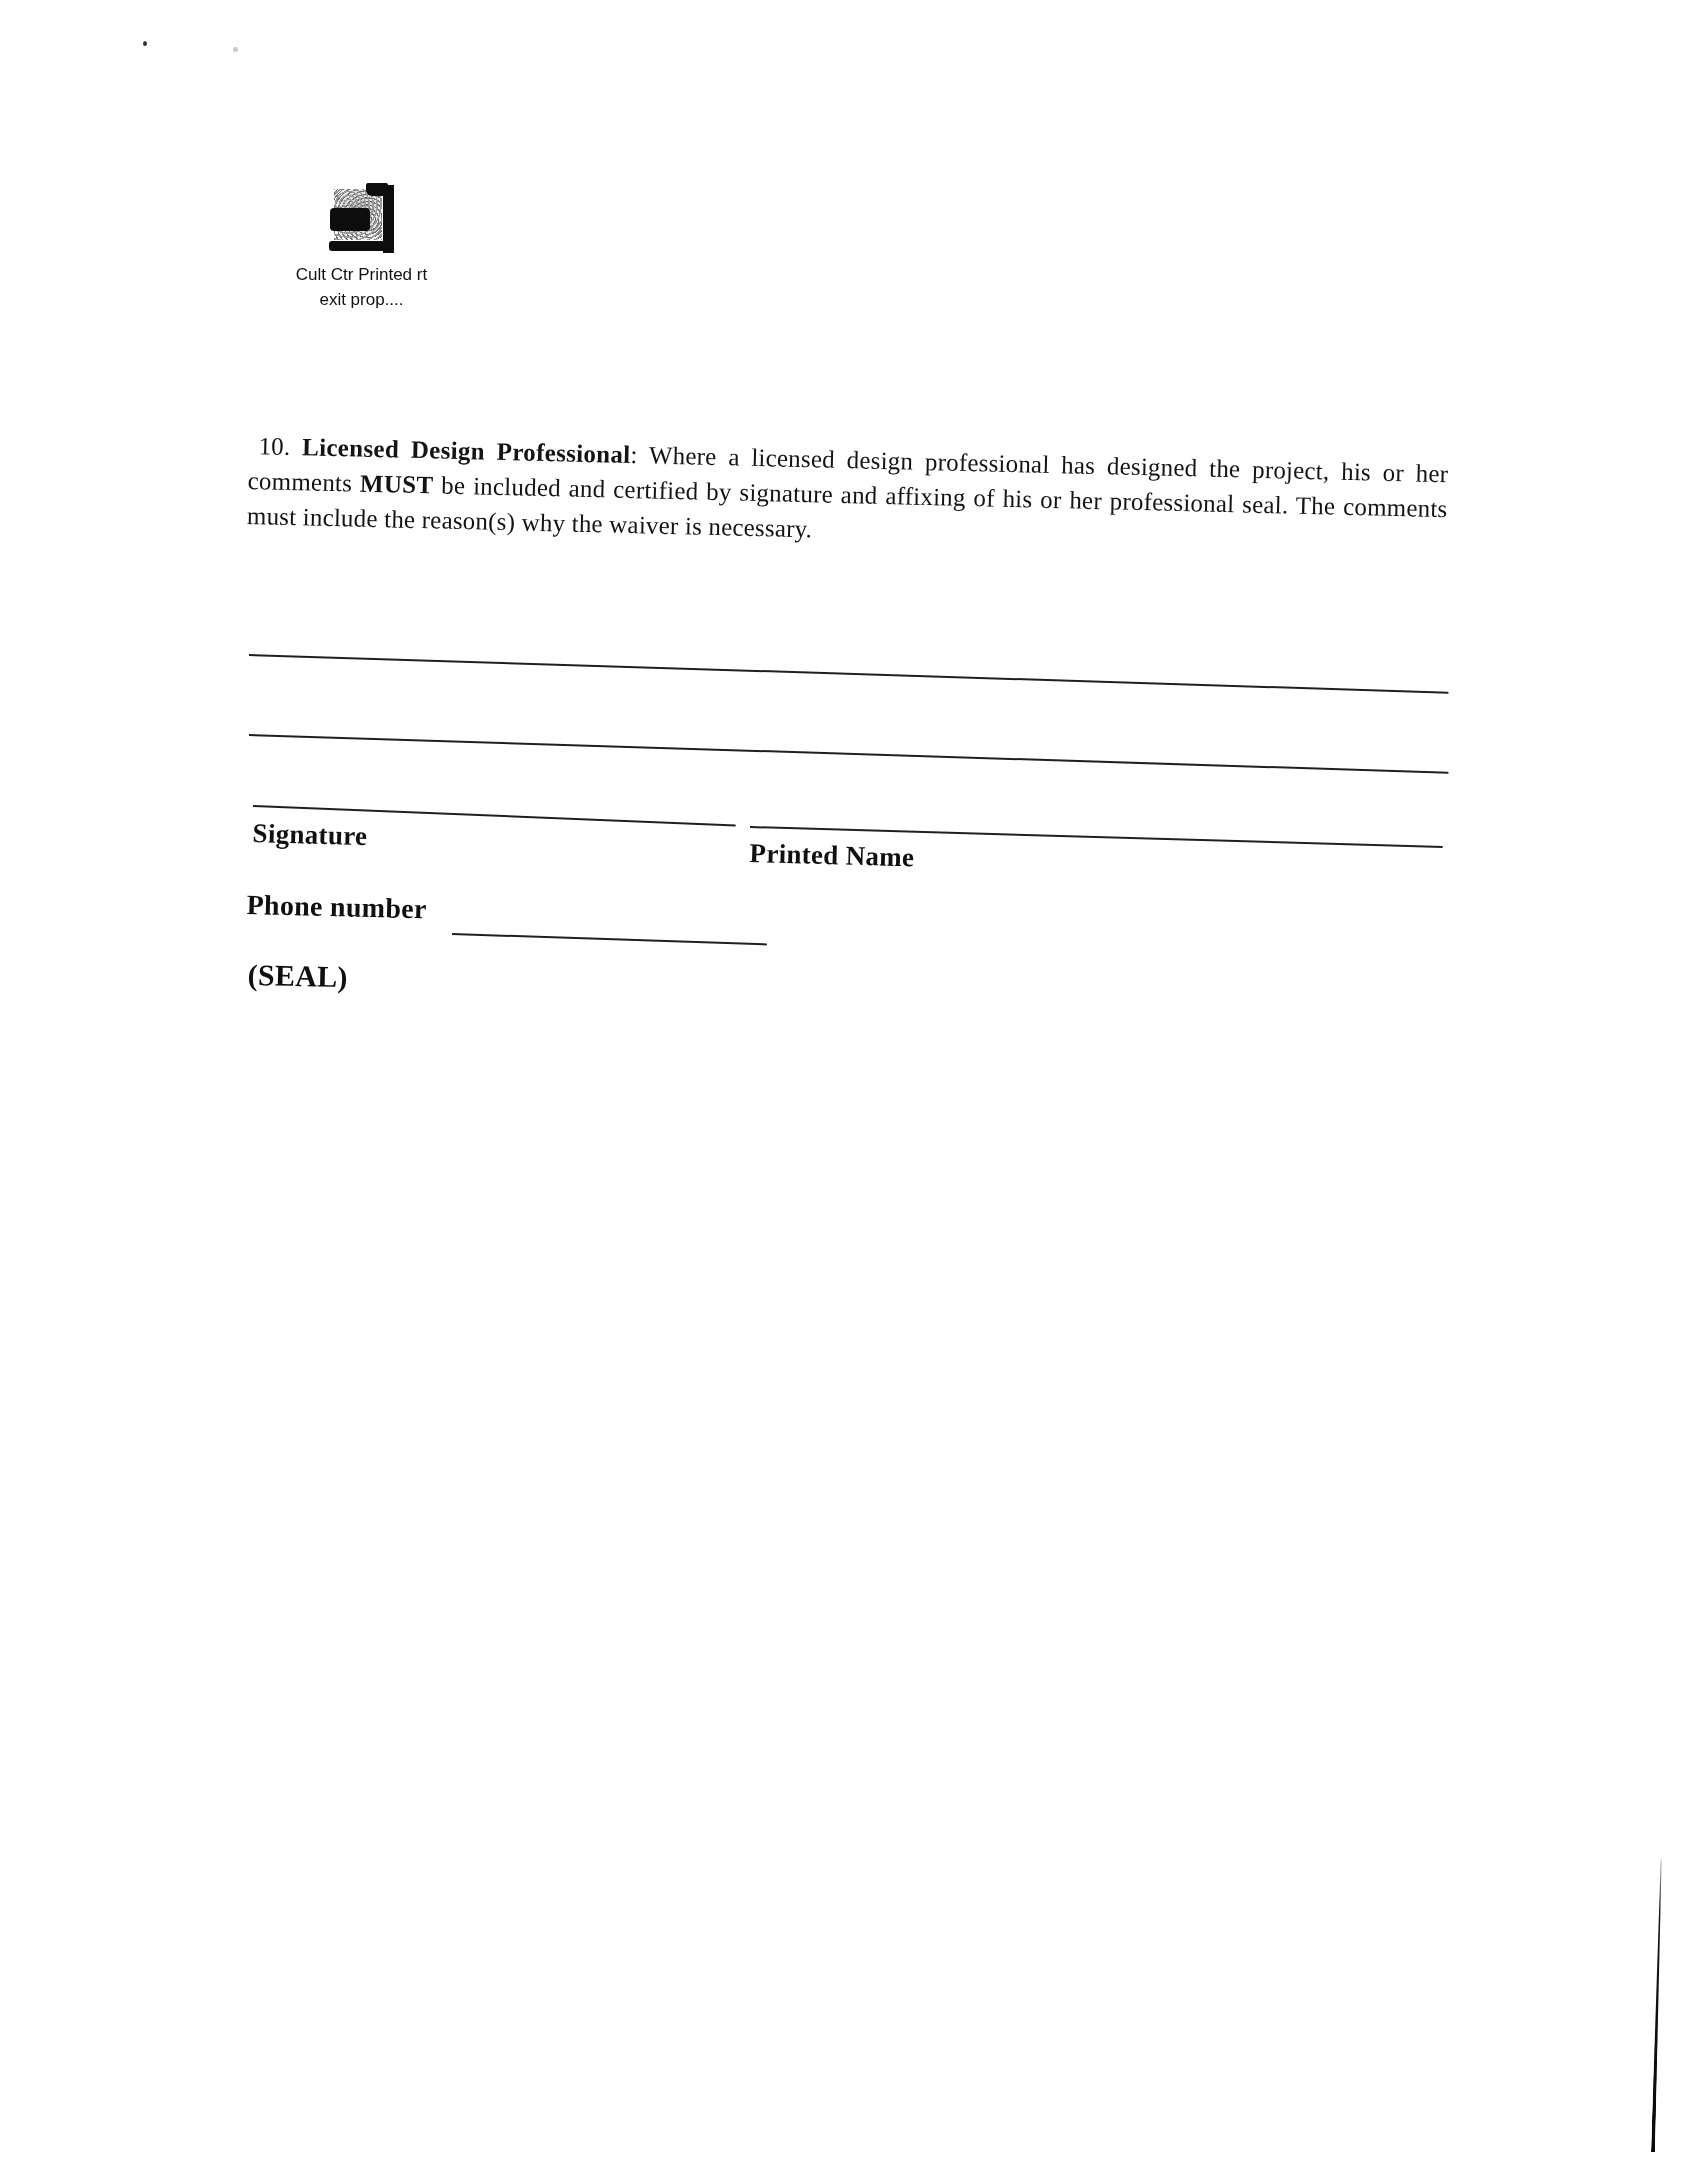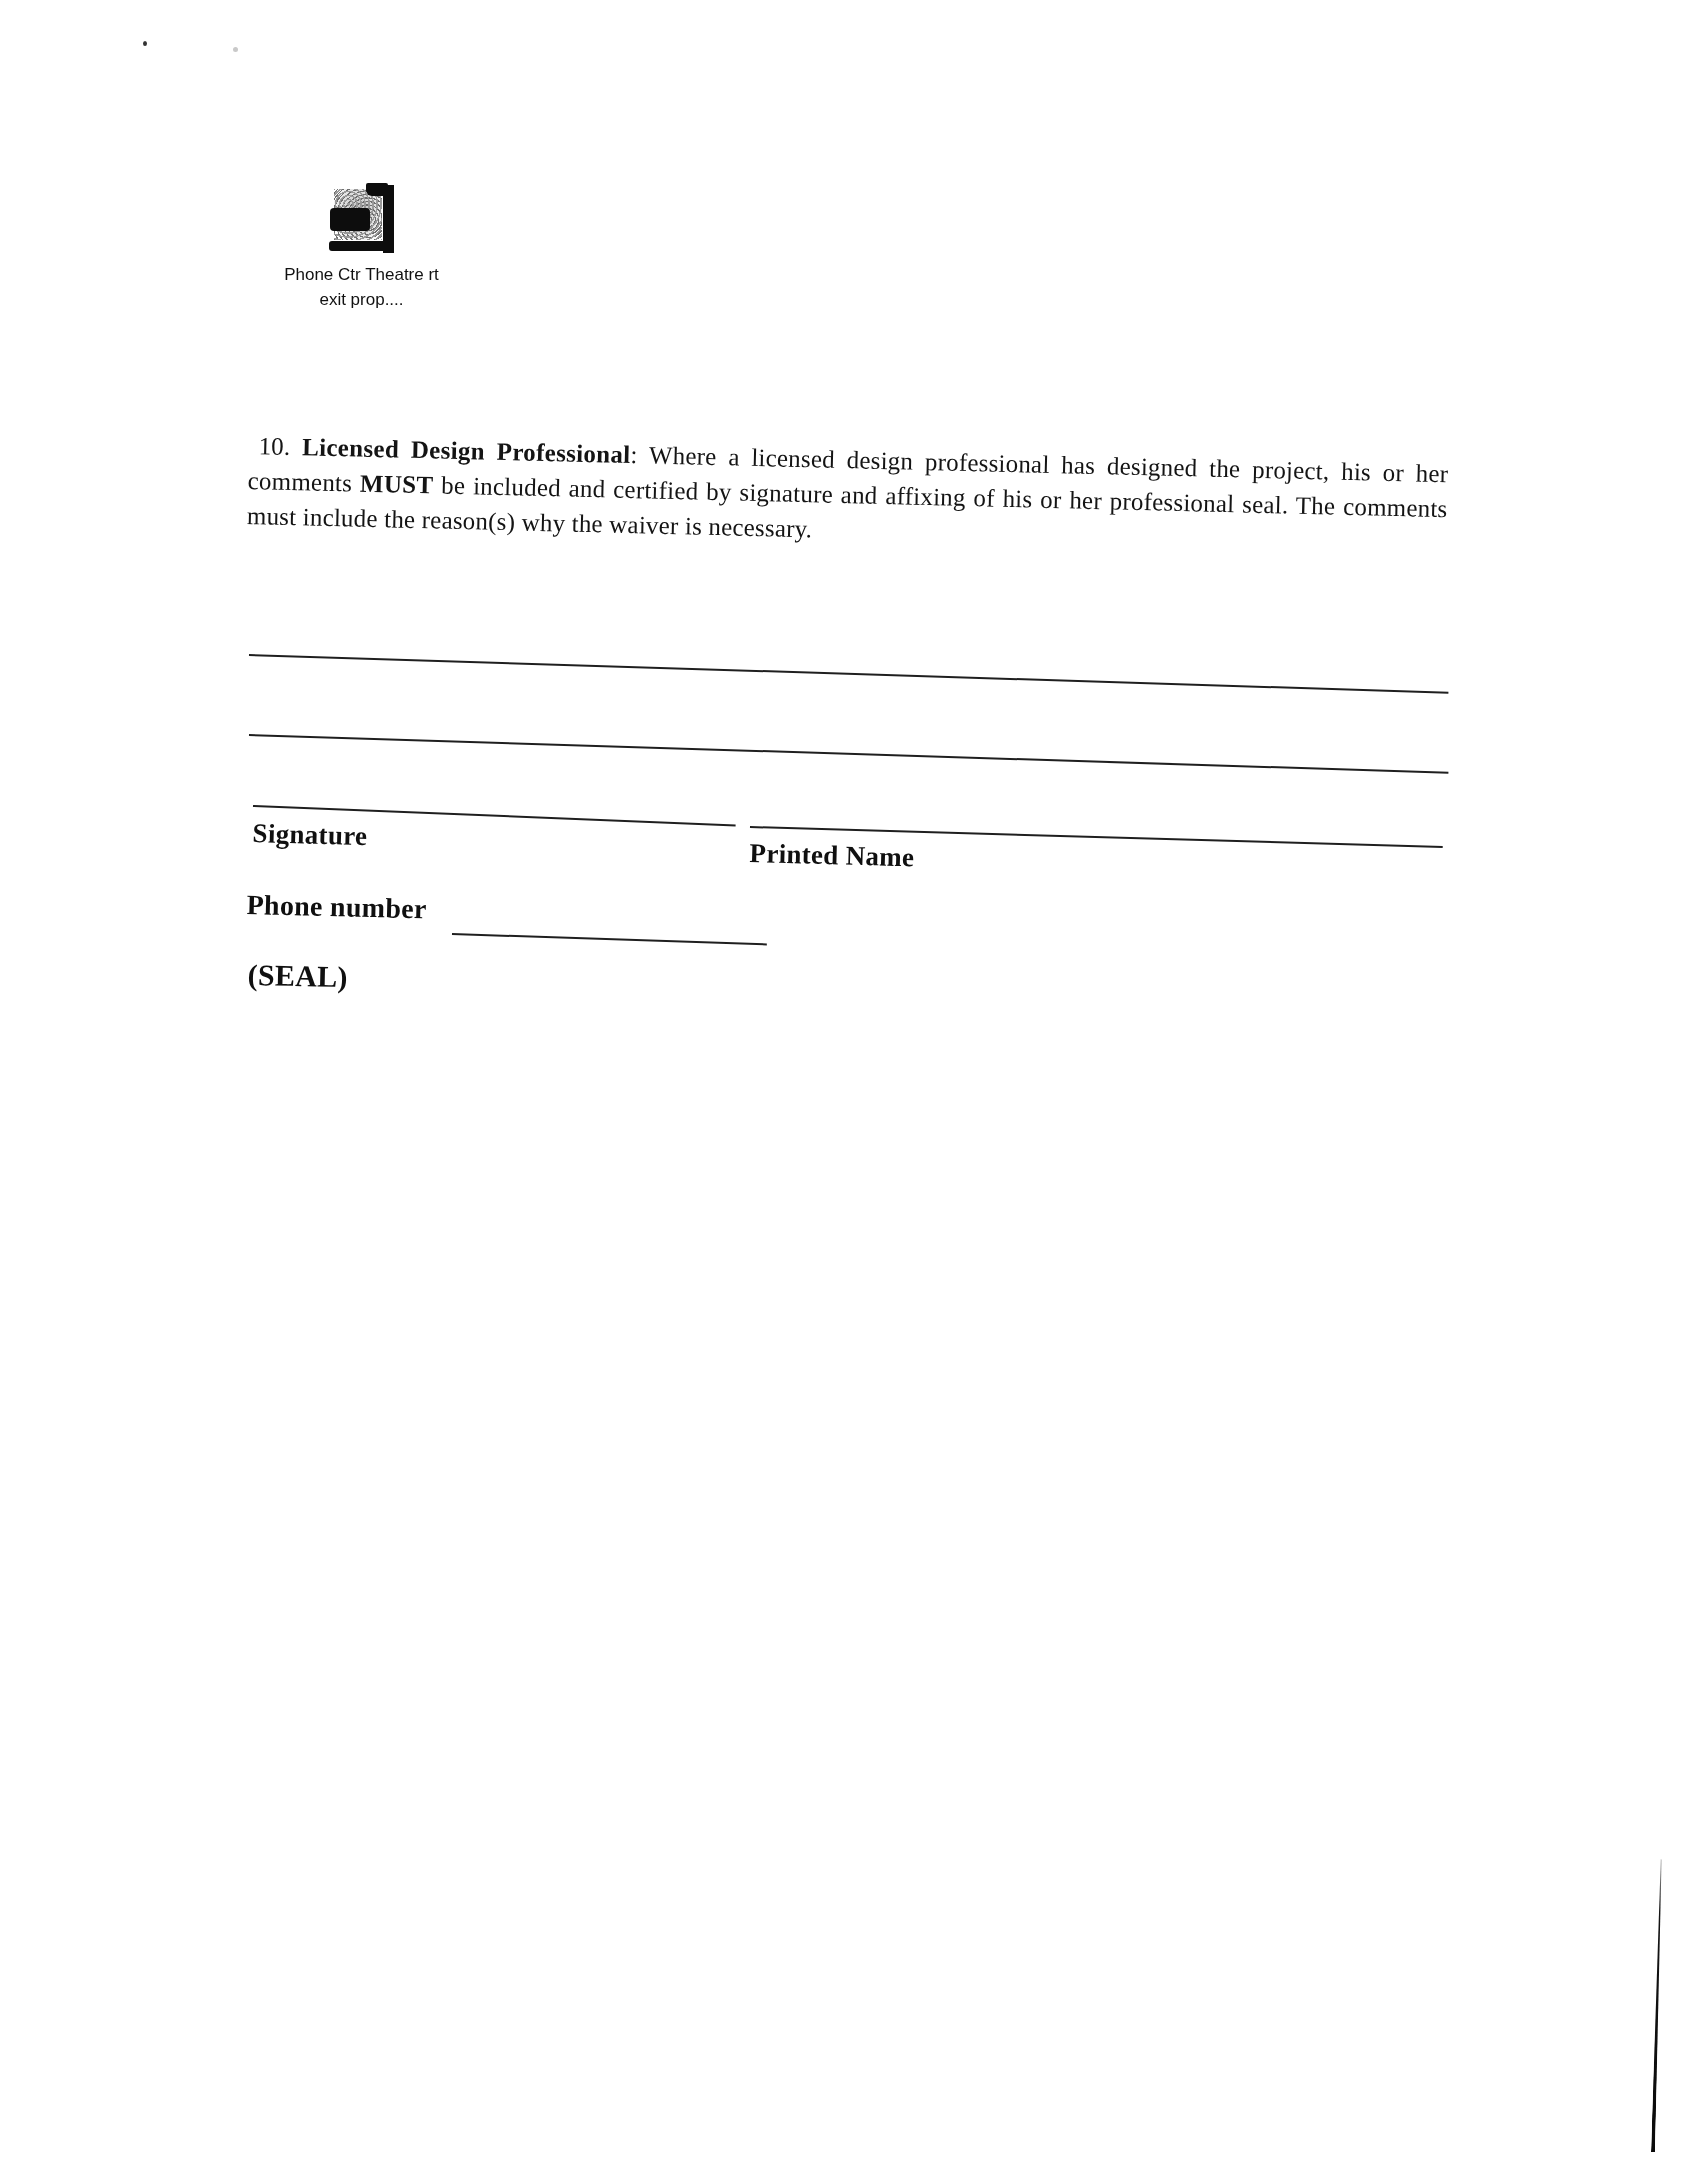--- a/index.html
+++ b/index.html
@@ -156,21 +156,21 @@
 
   <div class="shortcut">
     <div class="shortcut-icon">
       <div class="icon-noise"></div>
       <div class="icon-top-hook"></div>
       <div class="icon-right-bar"></div>
       <div class="icon-bottom-bar"></div>
       <div class="icon-dark-rect"></div>
     </div>
     <div class="shortcut-label">
-      <div>Phone Ctr Theatre rt</div>
+      <div>Cult Ctr Printed rt</div>
       <div>exit prop....</div>
     </div>
   </div>
 
   <div class="paragraph">
     <span>10. </span><b>Licensed Design Professional</b><span>: Where a licensed design professional has designed the project, his or her comments </span><b>MUST</b><span> be included and certified by signature and affixing of his or her professional seal. The comments must include the reason(s) why the waiver is necessary.</span>
   </div>
 
   <div class="rule rule-blank-1"></div>
   <div class="rule rule-blank-2"></div>

